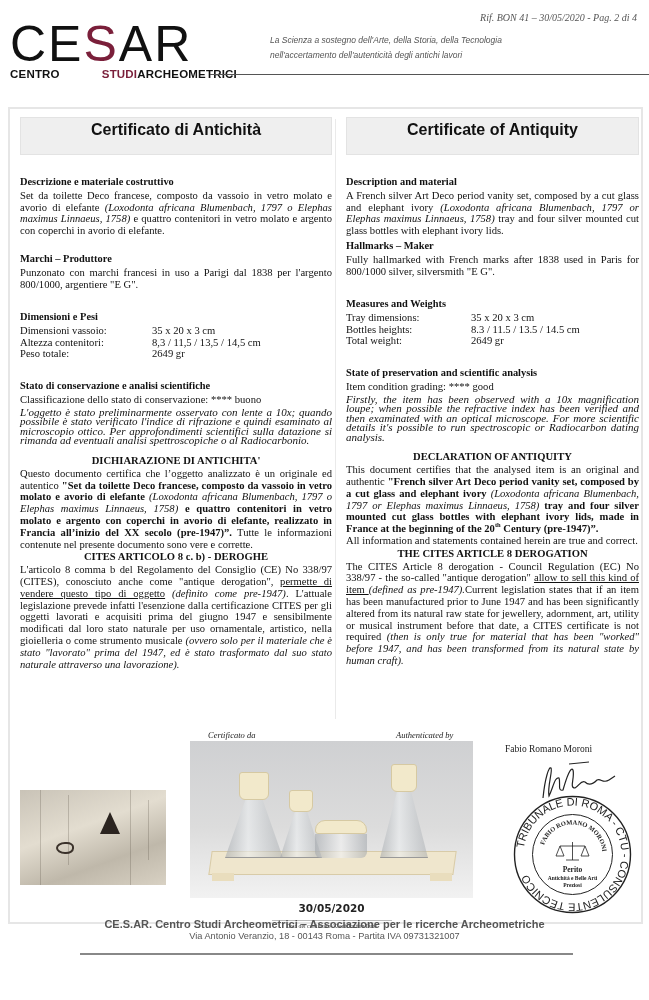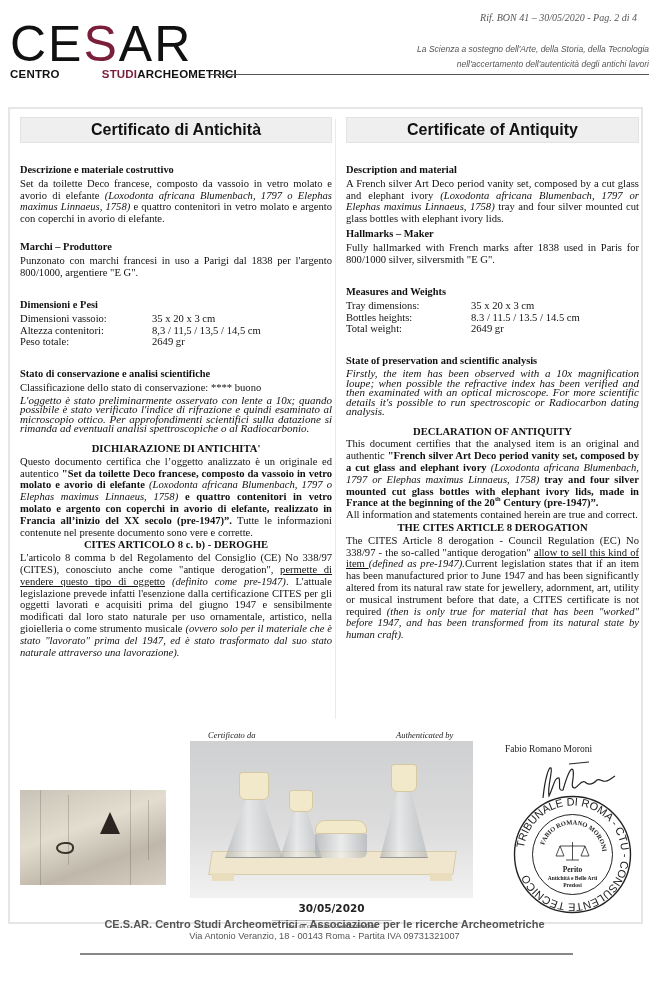--- a/index.html
+++ b/index.html
@@ -7,30 +7,30 @@
   body { position: relative; font-family: "Liberation Serif", serif; color: #111; }
 
   .ref { position: absolute; right: 12px; top: 4px; font-size: 10px; font-style: italic; color: #555; margin-top: 8px; }
 
   .logo { position: absolute; left: 10px; top: 22px; width: 220px; }
   .logo-main { font-family: "Liberation Sans", sans-serif; font-size: 50px; letter-spacing: 2px; line-height: 44px; color: #111; font-weight: 400; }
   .logo-main .accent { color: #7a1f3a; }
   .logo-sub { font-family: "Liberation Sans", sans-serif; font-size: 11.5px; font-weight: 700; letter-spacing: 0.2px; color: #111; margin-top: 2px; }
   .logo-sub .accent { color: #7a1f3a; padding-left: 42px; }
 
-  .tagline { position: absolute; left: 210px; top: 42px; width: 439px; text-align: right; font-family: "Liberation Sans", sans-serif; font-style: italic; font-size: 8.5px; color: #555; line-height: 15px; padding-left: 60px; }
+  .tagline { position: absolute; left: 210px; top: 33px; width: 439px; text-align: left; font-family: "Liberation Sans", sans-serif; font-style: italic; font-size: 8.5px; color: #555; line-height: 15px; padding-left: 60px; }
   .tagline-rule { position: absolute; left: 210px; right: 0; top: 74px; border-top: 1px solid #555; }
 
   .frame { position: absolute; left: 8px; top: 107px; width: 635px; height: 817px; border: 2px solid #e6e6e6; }
   .col { position: absolute; top: 0; font-size: 10.6px; line-height: 11.8px; }
   .col.left { left: 10px; width: 312px; }
   .col.right { left: 336px; width: 293px; }
   .col-divider { position: absolute; left: 325px; top: 10px; height: 600px; border-left: 1px solid #eaeaea; }
 
-  .title-bar { background: #efefef; border: 1px solid #e3e3e3; margin-top: 8px; height: 26px; text-align: center; font-family: "Liberation Sans", sans-serif; font-weight: 700; font-size: 16px; line-height: 24px; color: #111; }
+  .title-bar { background: #efefef; border: 1px solid #e3e3e3; margin-top: 8px; height: 38px; text-align: center; font-family: "Liberation Sans", sans-serif; font-weight: 700; font-size: 16px; line-height: 24px; color: #111; }
 
   .sec-h { font-weight: 700; font-size: 10.4px; margin-top: 21px; margin-bottom: 2px; }
   .sec-h.tight { margin-top: 3px; }
   p.j { text-align: justify; }
   .kv { display: grid; grid-template-columns: 132px 1fr; line-height: 11.4px; }
   .kv.en { grid-template-columns: 125px 1fr; }
   .note { font-size: 11px; line-height: 9.5px; font-style: italic; text-align: justify; margin-top: 2px; }
   .cond { margin-top: 1px; }
   .decl-h { text-align: center; font-weight: 700; font-size: 10.6px; margin-top: 9px; margin-bottom: 1px; }
   .decl-h.c { margin-top: 1px; }
@@ -131,20 +131,21 @@
     <div class="kv en">
       <span>Tray dimensions:</span>
         <span>35 x 20 x 3 cm</span>
       <span>Bottles heights:</span>
         <span>8.3 / 11.5 / 13.5 / 14.5 cm</span>
       <span>Total weight:</span>
         <span>2649 gr</span>
     </div>
 
     <div class="sec-h">State of preservation and scientific analysis</div>
+    <div class="cond">Item condition grading: **** good</div>
     <p class="note">Firstly, the item has been observed with a 10x magnification loupe; when possible the refractive index has been verified and then examinated with an optical microscope. For more scientific details it's possible to run spectroscopic or Radiocarbon dating analysis.</p>
 
     <div class="decl-h">DECLARATION OF ANTIQUITY</div>
     <p class="j"><span>This document certifies that the analysed item is an original and authentic </span><b>"French silver Art Deco period vanity set, composed by a cut glass and elephant ivory </b><i>(Loxodonta africana Blumenbach, 1797 or Elephas maximus Linnaeus, 1758)</i><b> tray and four silver mounted cut glass bottles with elephant ivory lids, made in France at the beginning of the 20</b><b><sup>th</sup></b><b> Century (pre-1947)”.</b></p>
     <p>All information and statements contained herein are true and correct.</p>
 
     <div class="decl-h c">THE CITES ARTICLE 8 DEROGATION</div>
     <p class="j"><span>The CITES Article 8 derogation - Council Regulation (EC) No 338/97 - the so-called "antique derogation" </span><u>allow to sell this kind of item </u><i>(defined as pre-1947).</i><span>Current legislation states that if an item has been manufactured prior to June 1947 and has been significantly altered from its natural raw state for jewellery, adornment, art, utility or musical instrument before that date, a CITES certificate is not required </span><i>(then is only true for material that has been "worked" before 1947, and has been transformed from its natural state by human craft).</i></p>
   </div>
 </div>

